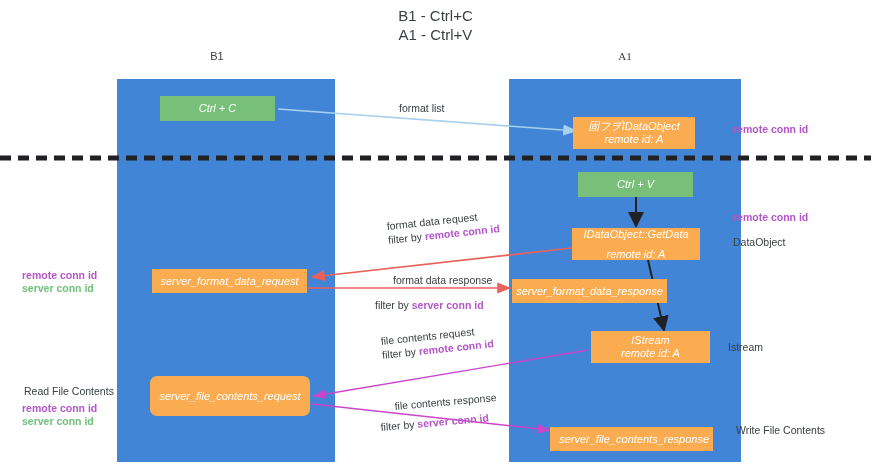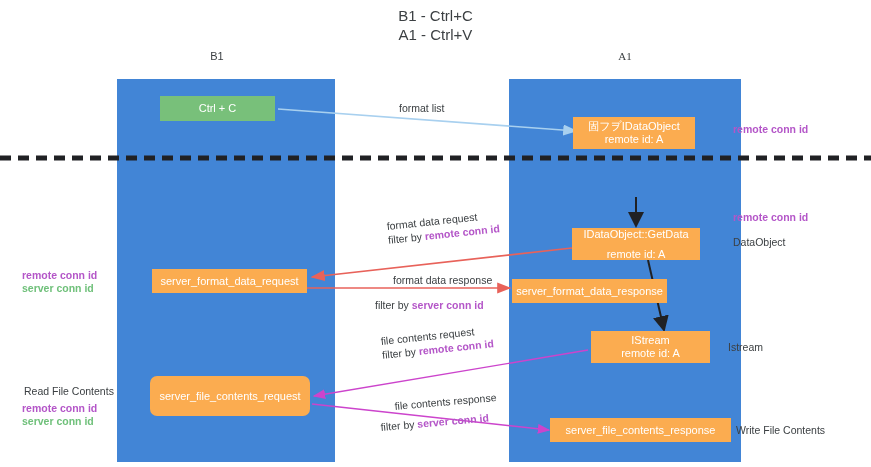--- a/index.html
+++ b/index.html
@@ -52,20 +52,21 @@
     box-sizing: border-box;
     display: flex;
     flex-direction: column;
     align-items: center;
     justify-content: center;
     color: #ffffff;
     font-size: 11px;
     line-height: 13px;
     text-align: center;
     padding: 2px 4px;
+    font-style: italic;
   }
   .box.green { background: #78c07a; }
   .box.orange { background: #fbac50; }
   .box .ln2 { display: block; }
 
   
   .sidelabel {
     position: absolute;
     font-size: 10.5px;
     line-height: 13px;
@@ -149,20 +150,23 @@
 
   <div class="box green" style="left:160px; top:96px; width:115px; height:25px;">
     <span>Ctrl + C</span>
   </div>
 
   <div class="box orange" style="left:573px; top:117px; width:122px; height:32px;">
     <span>固フヺIDataObject</span>
     <span class="ln2">remote id: A</span>
   </div>
 
+  <div class="box green" style="left:578px; top:172px; width:115px; height:25px;">
+    <span>Ctrl + V</span>
+  </div>
 
   <div class="box orange" style="left:572px; top:228px; width:128px; height:32px;gap:7px;">
     <span>IDataObject::GetData</span>
     <span class="ln2">remote id: A</span>
   </div>
 
   <div class="box orange" style="left:152px; top:269px; width:155px; height:24px;">
     <span>server_format_data_request</span>
   </div>
 
@@ -172,21 +176,21 @@
 
   <div class="box orange" style="left:591px; top:331px; width:119px; height:32px;">
     <span>IStream</span>
     <span class="ln2">remote id: A</span>
   </div>
 
   <div class="box orange" style="left:150px; top:376px; width:160px; height:40px;border-radius:7px;">
     <span>server_file_contents_request</span>
   </div>
 
-  <div class="box orange" style="left:550px; top:418px; width:181px; height:24px;">
+  <div class="box orange" style="left:550px; top:427px; width:163px; height:24px;align-items:flex-end;">
     <span>server_file_contents_response</span>
   </div>
 
   <div class="sidelabel bold purple" style="left:733px; top:123px;">remote conn id</div>
 
   <div class="sidelabel bold purple" style="left:733px; top:211px;">remote conn id</div>
 
   <div class="sidelabel" style="left:733px; top:236px;">DataObject</div>
 
   <div class="sidelabel" style="left:728px; top:341px;">Istream</div>

